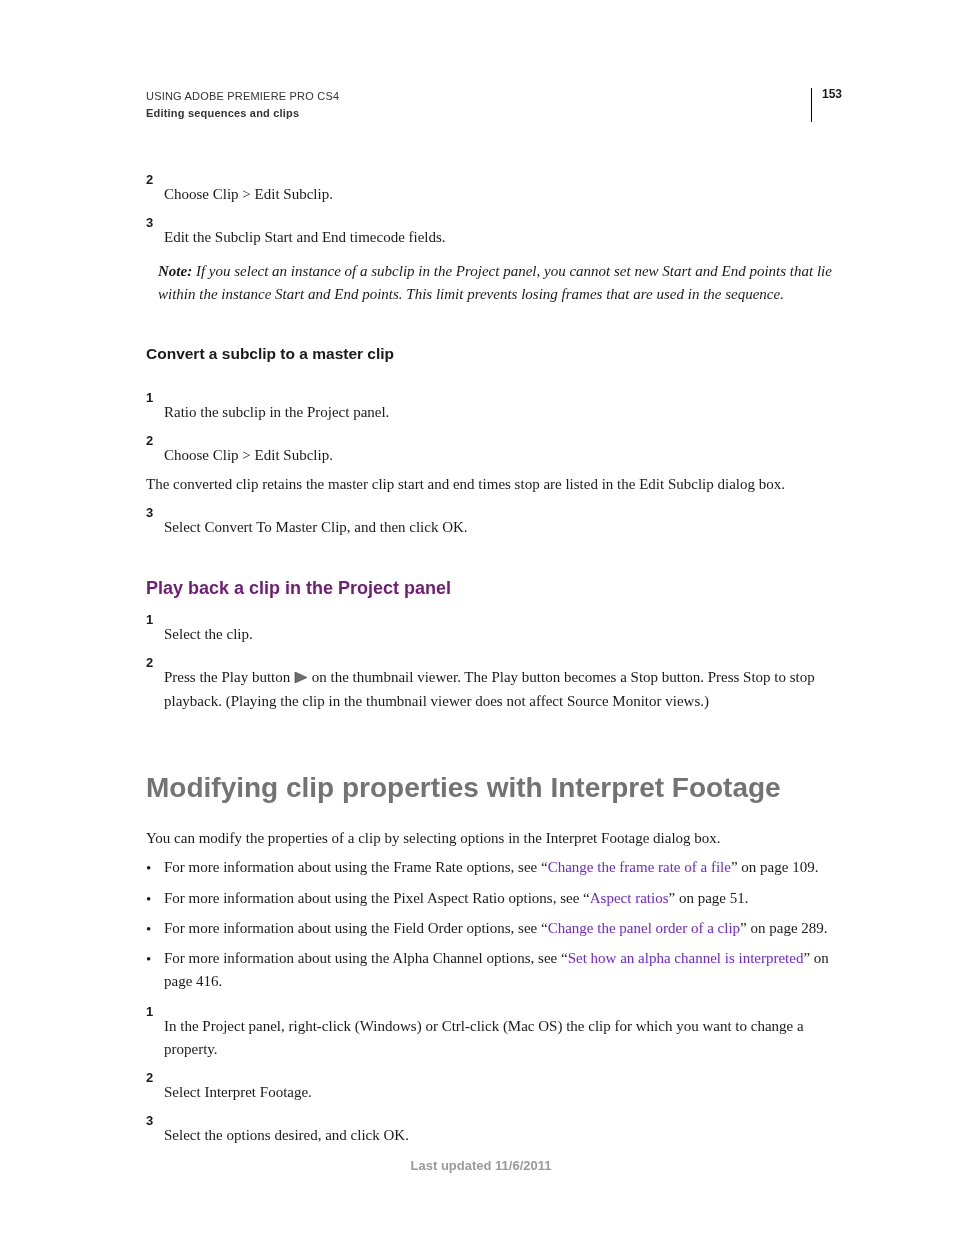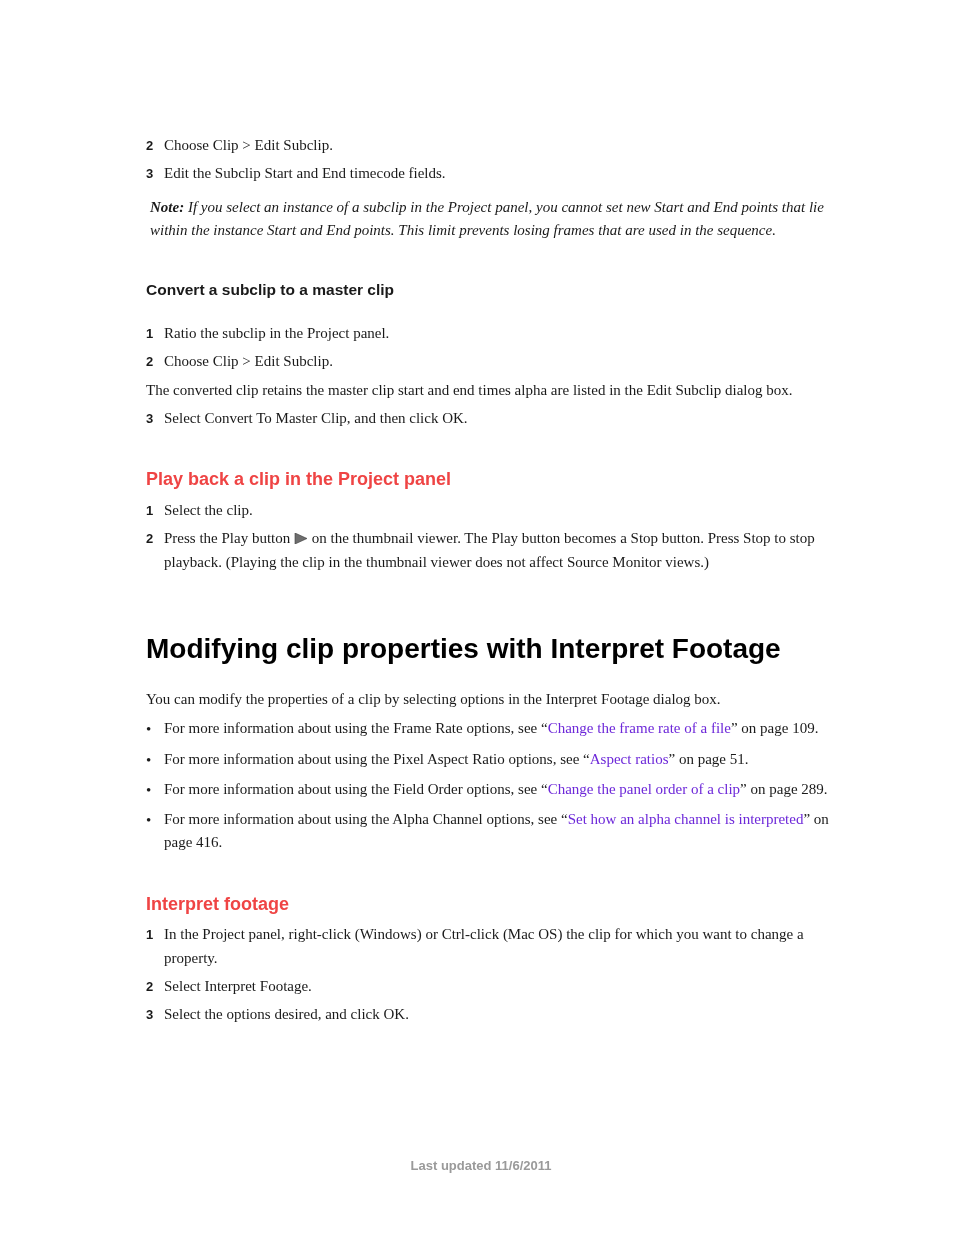--- a/index.html
+++ b/index.html
@@ -51,49 +51,49 @@
     margin: 5px 0;
   }
   .ol-num {
     font-family: "Myriad Pro", "Helvetica Neue", Arial, sans-serif;
     font-weight: 700;
     font-size: 13px;
     width: 18px;
     flex: 0 0 18px;
     padding-top: 2px;
   }
-  .ol-body { flex: 1; }
+  .ol-body { flex: 1; margin-top: 15px; }
   .note {
-    margin: 10px 0 0 4px;
+    margin: 10px 0 0 12px;
     font-style: italic;
   }
   .note .note-label { font-weight: 700; font-style: italic; }
   .h3 {
     font-family: "Myriad Pro", "Helvetica Neue", Arial, sans-serif;
     font-weight: 700;
     font-size: 15.5px;
     margin-top: 36px;
     margin-bottom: 20px;
   }
   .h2 {
     font-family: "Myriad Pro", "Helvetica Neue", Arial, sans-serif;
     font-weight: 700;
     font-size: 18px;
     margin-top: 36px;
     margin-bottom: 4px;
     color: #2b2b2b;
   }
-  .h2.blue { color: #ef4444; }
+  .h2.blue { color: #701a75; }
   .h1 {
     font-family: "Myriad Pro", "Helvetica Neue", Arial, sans-serif;
     font-weight: 700;
     font-size: 28px;
     margin-top: 52px;
     margin-bottom: 18px;
-    color: #000000;
+    color: #737373;
   }
   .para { margin: 4px 0; }
   .bullets { margin-top: 6px; }
   .bullet {
     display: flex;
     margin: 6px 0;
   }
   .bullet .dot {
     width: 18px; flex: 0 0 18px;
     text-align: left;
@@ -115,20 +115,27 @@
     font-weight: 700;
     color: #9a9a9a;
   }
   em.term { font-style: italic; }
 </style>
 </head>
 <body>
 
 <div class="page">
 
+  <div class="header-row">
+    <div class="header-left">
+      <div class="line1">USING ADOBE PREMIERE PRO CS4</div>
+      <div class="line2">Editing sequences and clips</div>
+    </div>
+    <div class="header-right">153</div>
+  </div>
 
   <div class="content">
 
     <div class="ol-item">
       <div class="ol-num">2</div>
       <div class="ol-body">Choose Clip &gt; Edit Subclip.</div>
     </div>
     <div class="ol-item">
       <div class="ol-num">3</div>
       <div class="ol-body">Edit the Subclip Start and End timecode fields.</div>
@@ -140,21 +147,21 @@
 
     <div class="h3">Convert a subclip to a master clip</div>
     <div class="ol-item">
       <div class="ol-num">1</div>
       <div class="ol-body">Ratio the subclip in the Project panel.</div>
     </div>
     <div class="ol-item">
       <div class="ol-num">2</div>
       <div class="ol-body">Choose Clip &gt; Edit Subclip.</div>
     </div>
-    <div class="para">The converted clip retains the master clip start and end times alpha are listed in the Edit Subclip dialog box.</div>
+    <div class="para">The converted clip retains the master clip start and end times stop are listed in the Edit Subclip dialog box.</div>
     <div class="ol-item">
       <div class="ol-num">3</div>
       <div class="ol-body">Select Convert To Master Clip, and then click OK.</div>
     </div>
 
     <div class="h2 blue">Play back a clip in the Project panel</div>
     <div class="ol-item">
       <div class="ol-num">1</div>
       <div class="ol-body">Select the clip.</div>
     </div>
@@ -182,21 +189,20 @@
       <div class="bullet">
         <div class="dot">•</div>
         <div class="bbody"><span>For more information about using the Field Order options, see “</span><span class="link">Change the panel order of a clip</span><span>” on page 289.</span></div>
       </div>
       <div class="bullet">
         <div class="dot">•</div>
         <div class="bbody"><span>For more information about using the Alpha Channel options, see “</span><span class="link">Set how an alpha channel is interpreted</span><span>” on page 416.</span></div>
       </div>
     </div>
 
-    <div class="h2 blue">Interpret footage</div>
     <div class="ol-item">
       <div class="ol-num">1</div>
       <div class="ol-body">In the Project panel, right-click (Windows) or Ctrl-click (Mac OS) the clip for which you want to change a property.</div>
     </div>
     <div class="ol-item">
       <div class="ol-num">2</div>
       <div class="ol-body">Select Interpret Footage.</div>
     </div>
     <div class="ol-item">
       <div class="ol-num">3</div>

